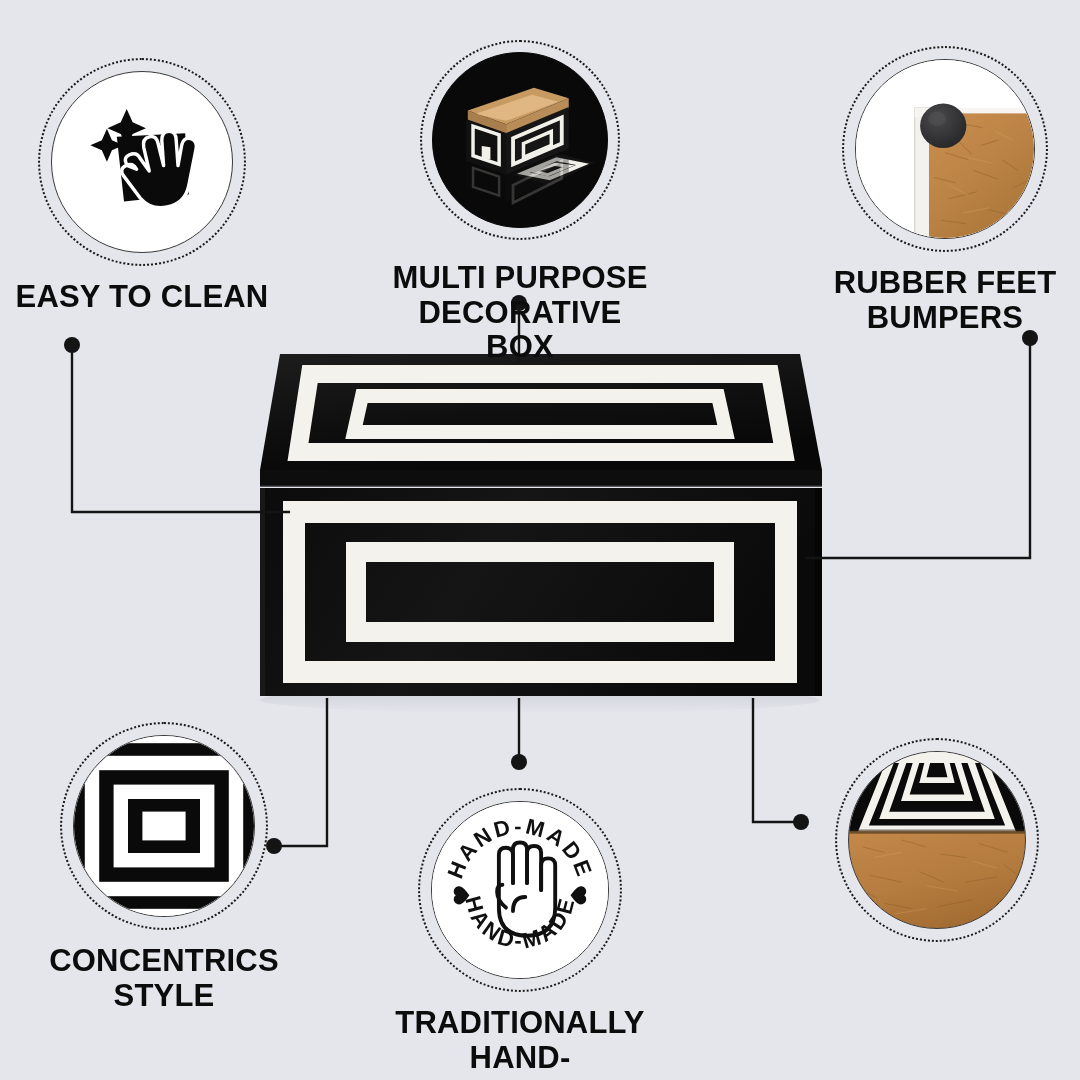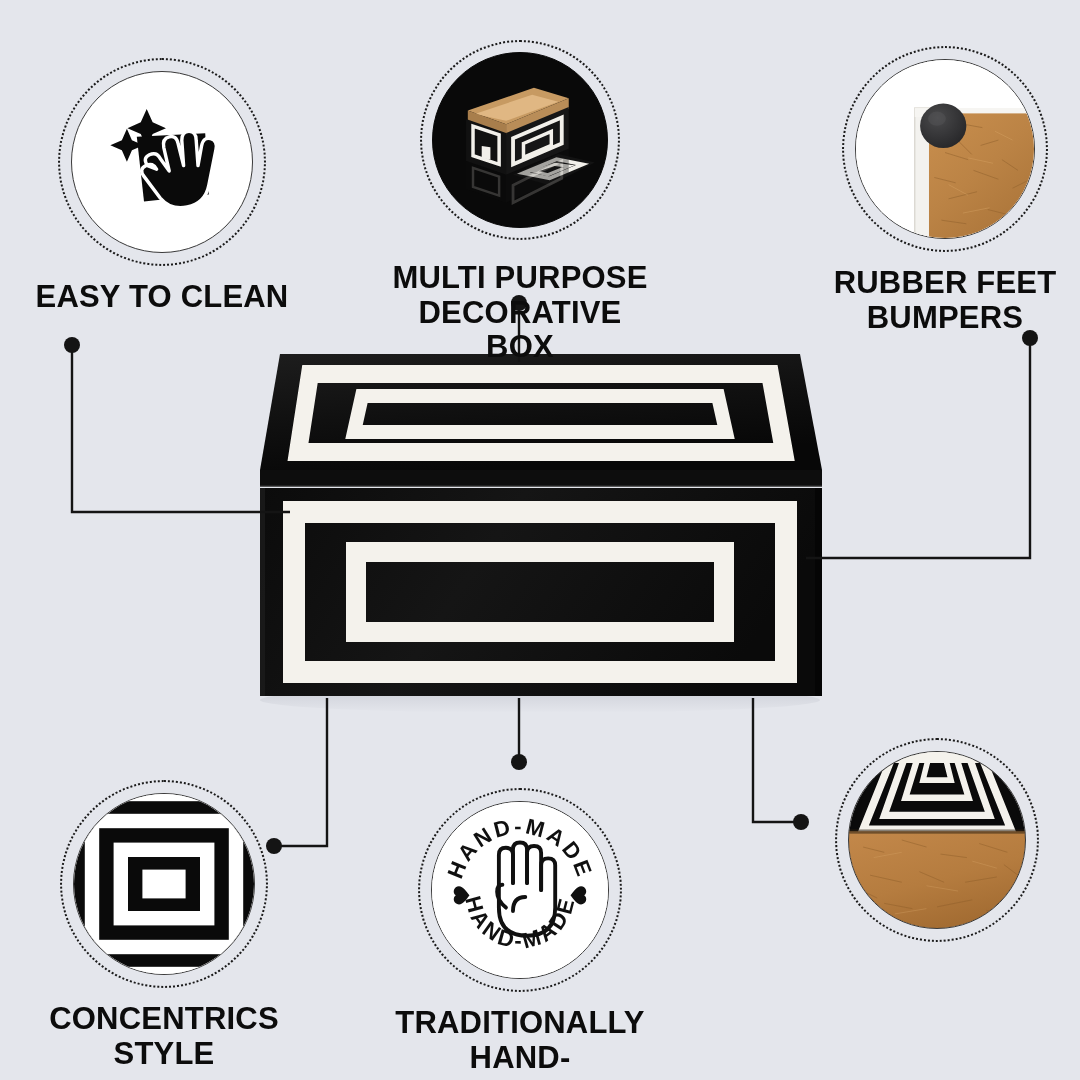--- a/index.html
+++ b/index.html
@@ -160,21 +160,21 @@
 
           <rect x="98" y="212" width="368" height="80" fill="none" stroke="#f4f2ec" stroke-width="20"></rect>
         </g>
 
         <rect x="2" y="148" width="5" height="208" fill="#1e1e1e" opacity="0.7"></rect>
         <rect x="557" y="148" width="7" height="208" fill="#050505" opacity="0.85"></rect>
       </g>
     </svg>
   </div>
 
-  <div class="feature" style="left:14px; top:58px; width:256px;margin-left:20px;">
+  <div class="feature" style="left:14px; top:58px; width:256px;">
     <div class="badge" style="width:208px; height:208px;">
       <div class="ring-dotted"></div>
       <div class="disc" style="inset:13px;">
         <svg class="fill-svg" viewBox="0 0 100 100">
           <g fill="#0a0a0a">
 
             <path d="M41.5 20.5 l3.3 7.4 7.4 3.3 -7.4 3.3 -3.3 7.4 -3.3 -7.4 -7.4 -3.3 7.4 -3.3 z"></path>
             <path d="M30.5 31.5 l2.8 6.4 6.4 2.8 -6.4 2.8 -2.8 6.4 -2.8 -6.4 -6.4 -2.8 6.4 -2.8 z"></path>
 
             <path d="M36 36 L74 34 L76 68 L40 72 Z"></path>
@@ -273,21 +273,21 @@
 
           <ellipse cx="49" cy="37" rx="13" ry="12.5" fill="url(#padGrad)"></ellipse>
           <ellipse cx="45.5" cy="33" rx="5" ry="4" fill="#5c5c5e" opacity="0.35"></ellipse>
         </svg>
       </div>
     </div>
     <div class="caption">RUBBER FEET
 BUMPERS</div>
   </div>
 
-  <div class="feature" style="left:36px; top:780px; width:256px;">
+  <div class="feature" style="left:36px; top:722px; width:256px;">
     <div class="badge" style="width:208px; height:208px; margin:0 auto;">
       <div class="ring-dotted"></div>
       <div class="disc" style="inset:13px;">
         <svg class="fill-svg" viewBox="0 0 100 100">
           <rect x="0" y="0" width="100" height="100" fill="#ffffff"></rect>
 
           <rect x="0" y="4" width="100" height="92" fill="#0a0a0a"></rect>
           <rect x="6" y="11" width="88" height="78" fill="#ffffff"></rect>
           <rect x="14" y="19" width="72" height="62" fill="#0a0a0a"></rect>
           <rect x="22" y="27" width="56" height="46" fill="#ffffff"></rect>

